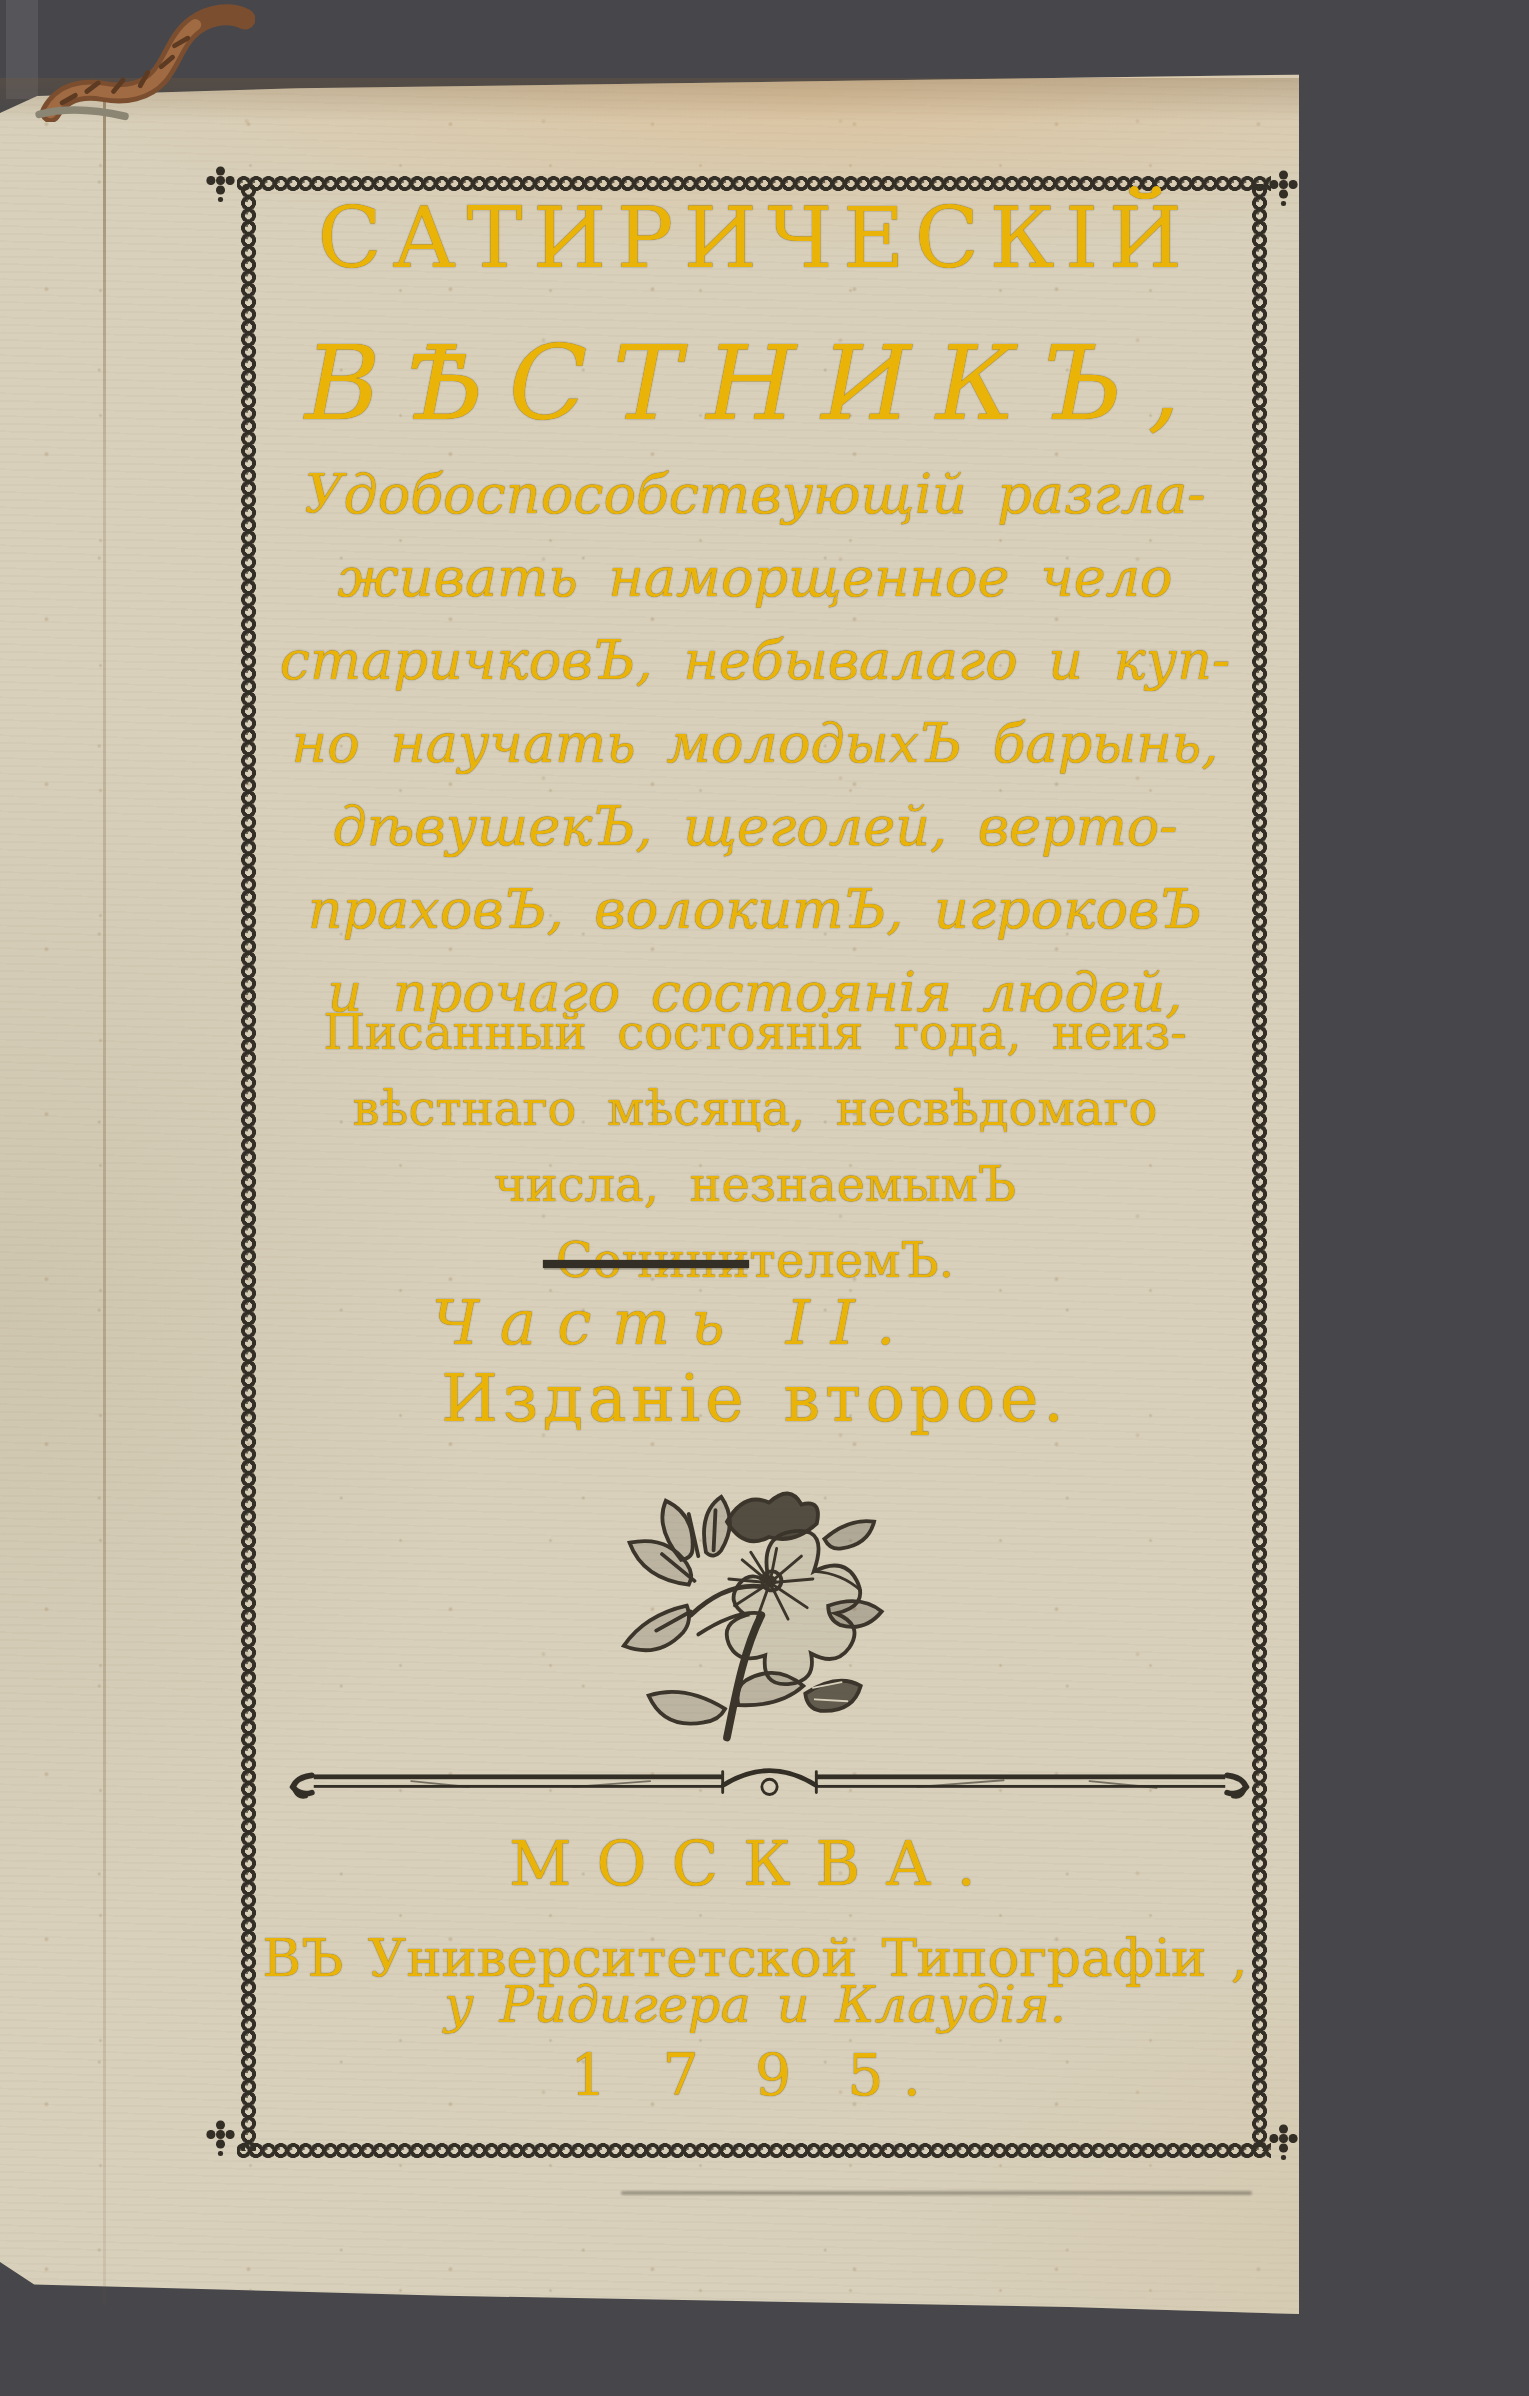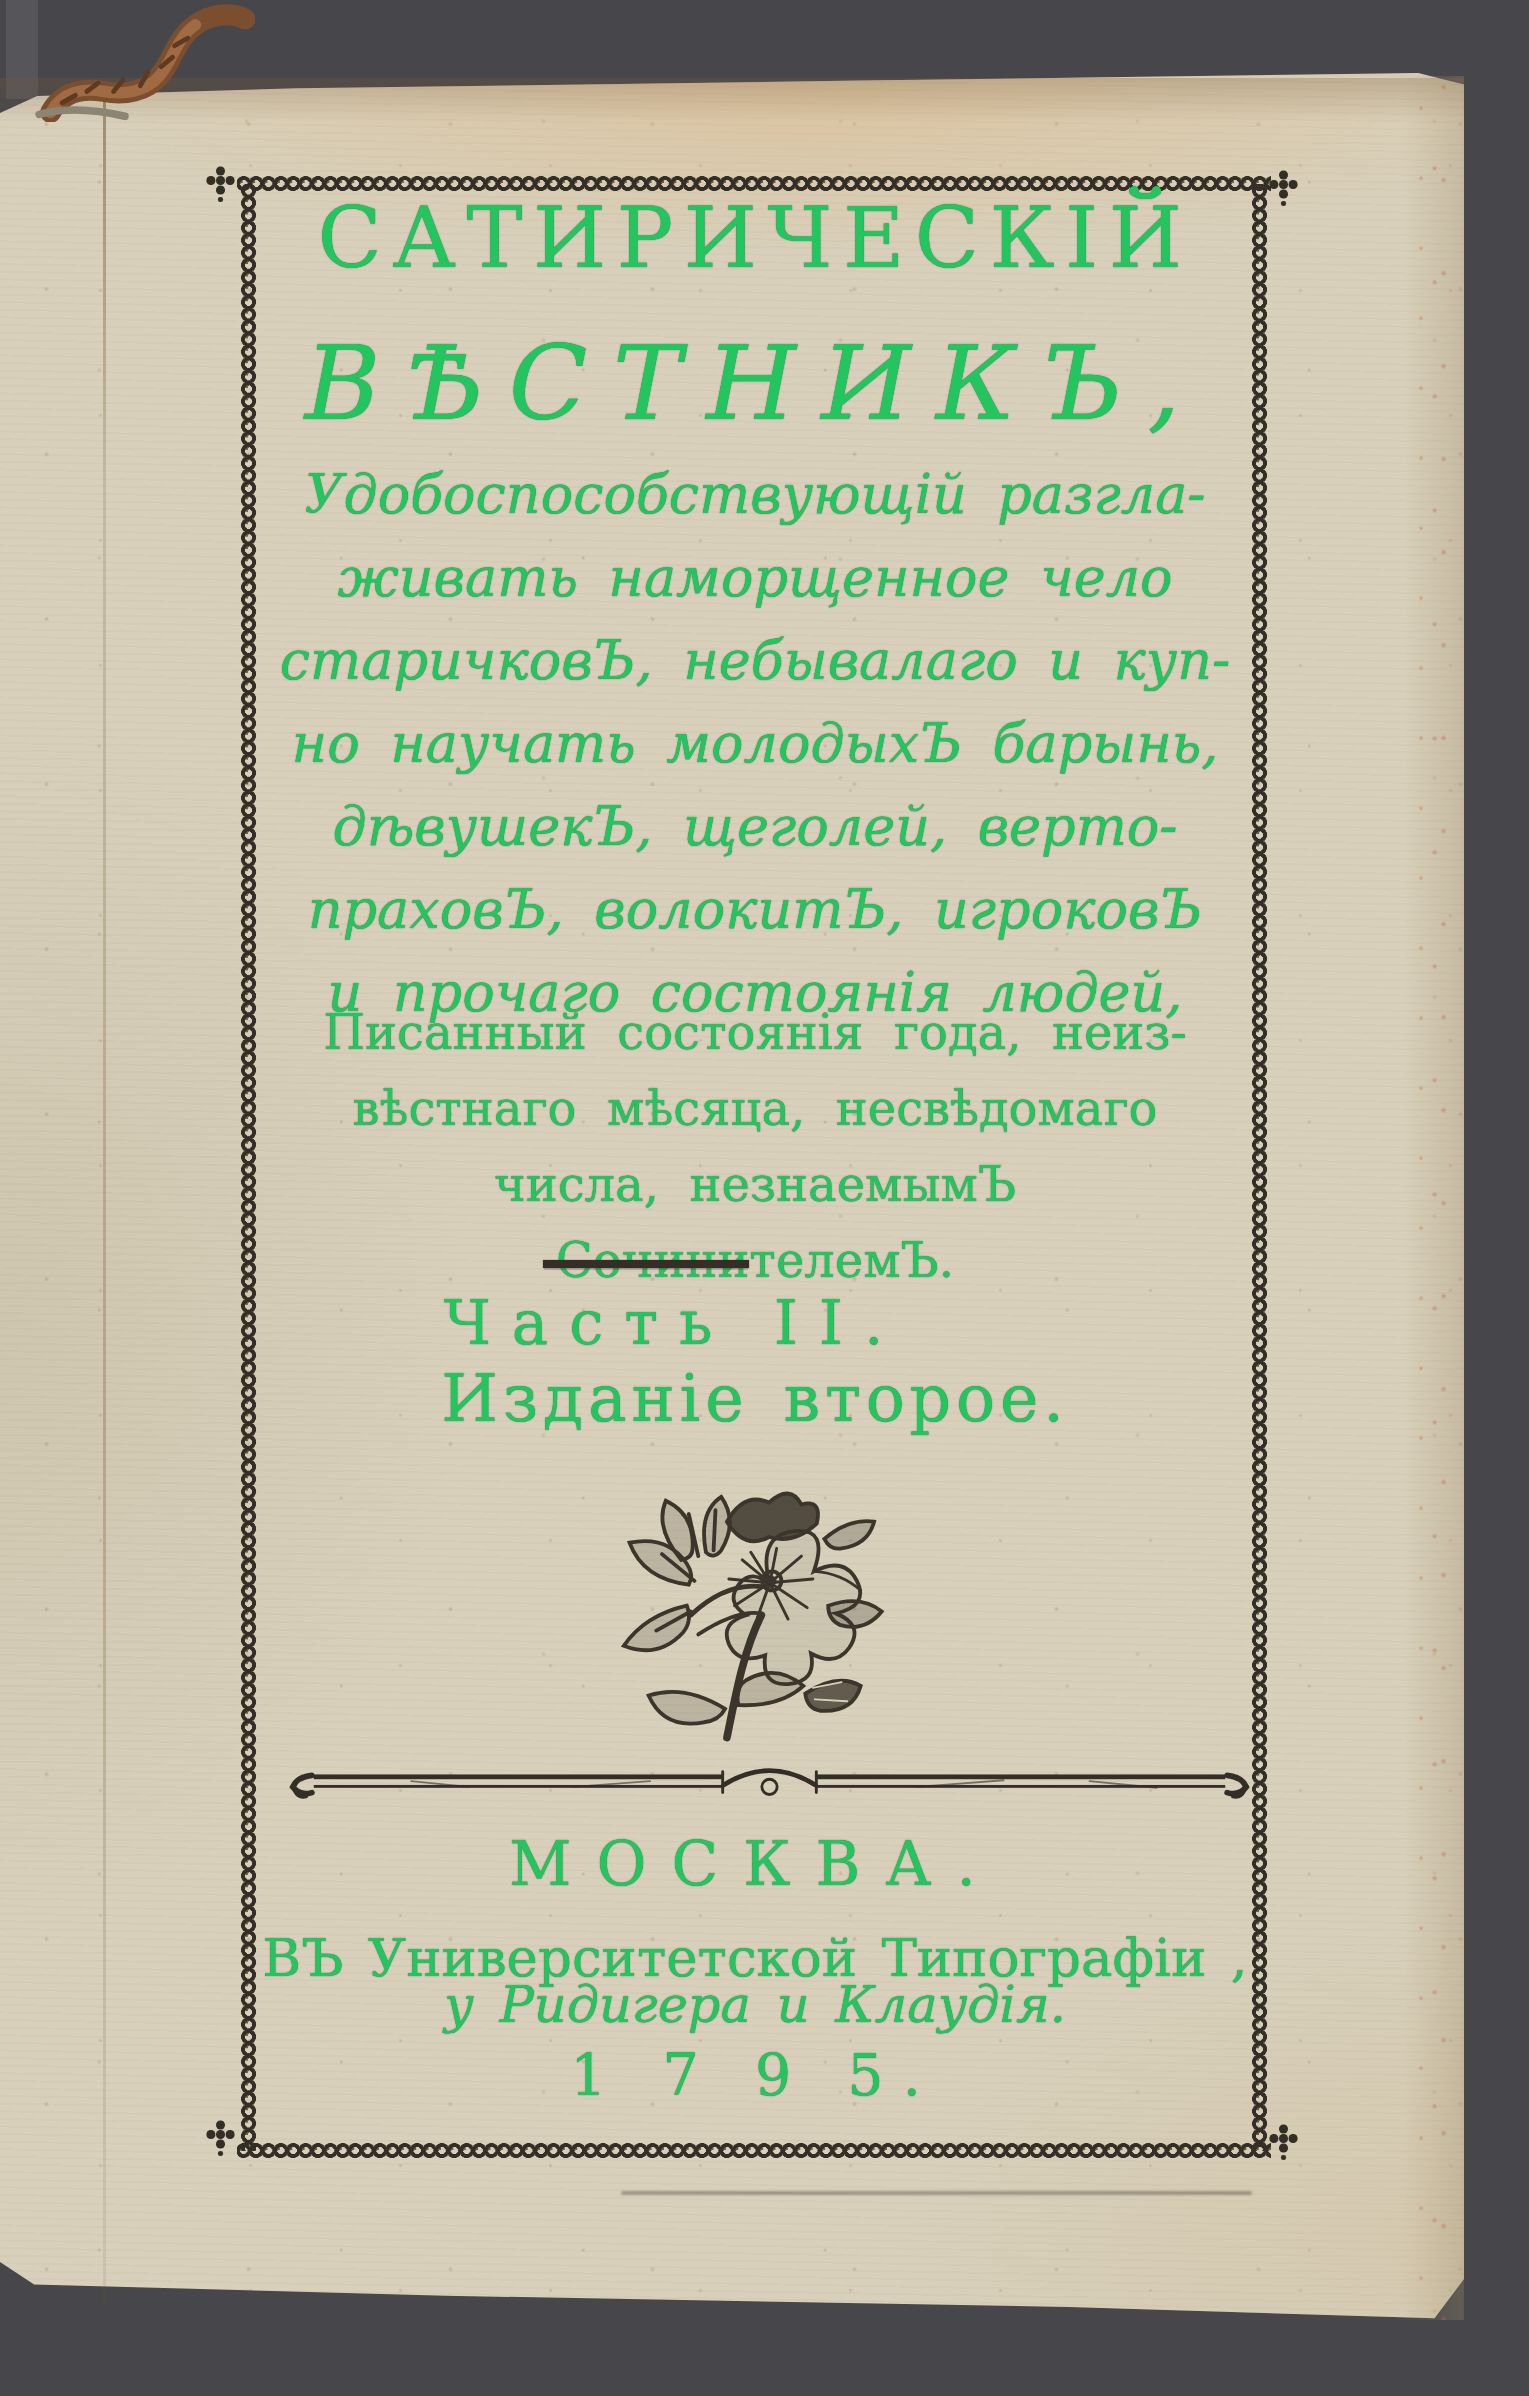--- a/index.html
+++ b/index.html
@@ -1,17 +1,17 @@
 <!DOCTYPE html>
 <html><head>
 <meta charset="utf-8">
 <style>
   html,body{margin:0;padding:0;background:#47474b;}
-  .scan{position:relative;width:1464px;height:2396px;background:#47474b;overflow:hidden;
-        font-family:"DejaVu Serif","Liberation Serif",serif;color:#22c55e;}
+  .scan{position:relative;width:1299px;height:2396px;background:#47474b;overflow:hidden;
+        font-family:"DejaVu Serif","Liberation Serif",serif;color:#eab308;}
   
   .bed-post{position:absolute;left:5.7px;top:0;width:32.5px;height:99px;background:#55555a;}
   
   .paper{position:absolute;left:0;top:73px;width:1485px;height:2252px;
     background-color:#d8d0bb;
     background-image:
       radial-gradient(1147px 249px at 55% 1%, rgba(224,178,122,.40), transparent 65%),
       radial-gradient(860px 478px at 100% 96%, rgba(205,185,150,.35), transparent 70%),
       radial-gradient(669px 860px at 0% 55%, rgba(125,105,70,.10), transparent 72%),
       radial-gradient(circle 1.9px at 23% 31%, rgba(150,120,80,.35), transparent 2.9px),
@@ -52,21 +52,21 @@
     box-shadow:0 -9.6px 0 #332e26,0 9.6px 0 #332e26,-9.6px 0 0 #332e26,9.6px 0 0 #332e26,0 19px 0 -1.9px #332e26;}
   
   .tx{position:absolute;z-index:6;left:239px;width:1032px;text-align:center;
       text-shadow:0 0 1.2px rgba(51,46,38,.8);white-space:nowrap;}
   .title1{top:189px;font-size:84px;letter-spacing:10.5px;}
   .title2{top:323px;font-size:103px;letter-spacing:25px;font-style:italic;}
   .sub{top:453px;font-size:54px;line-height:83px;font-style:italic;word-spacing:13.4px;white-space:normal;}
   .imp{top:994px;font-size:48px;line-height:76px;word-spacing:15.3px;white-space:normal;}
   .rule{position:absolute;z-index:6;left:543px;top:1260px;width:206px;height:7.6px;background:#332e26;
     box-shadow:0 0 1px rgba(51,46,38,.8), 0 2.9px 0 -1px rgba(51,46,38,.25);}
-  .part{top:1287px;font-size:61px;letter-spacing:21px;margin-left:-81px;}
+  .part{top:1287px;font-size:61px;letter-spacing:21px;font-style:italic;margin-left:-81px;}
   .edition{top:1361px;font-size:65px;letter-spacing:4.8px;word-spacing:9.6px;}
   .flower{position:absolute;z-index:6;left:574px;top:1472px;width:325px;height:277px;}
   .divider{position:absolute;z-index:6;left:287px;top:1762px;width:965px;height:44px;}
   .city{top:1828px;font-size:61px;letter-spacing:25px;}
   .pub1{top:1927px;font-size:53px;word-spacing:7.6px;}
   .pub2{top:1975px;font-size:51px;font-style:italic;word-spacing:9.6px;}
   .year{top:2042px;font-size:57px;letter-spacing:19px;}
   .smudge{position:absolute;z-index:5;left:621px;top:2191px;width:631px;height:3.8px;
     background:rgba(51,46,38,.35);filter:blur(1.1px);border-radius:1.9px;}
 </style>

